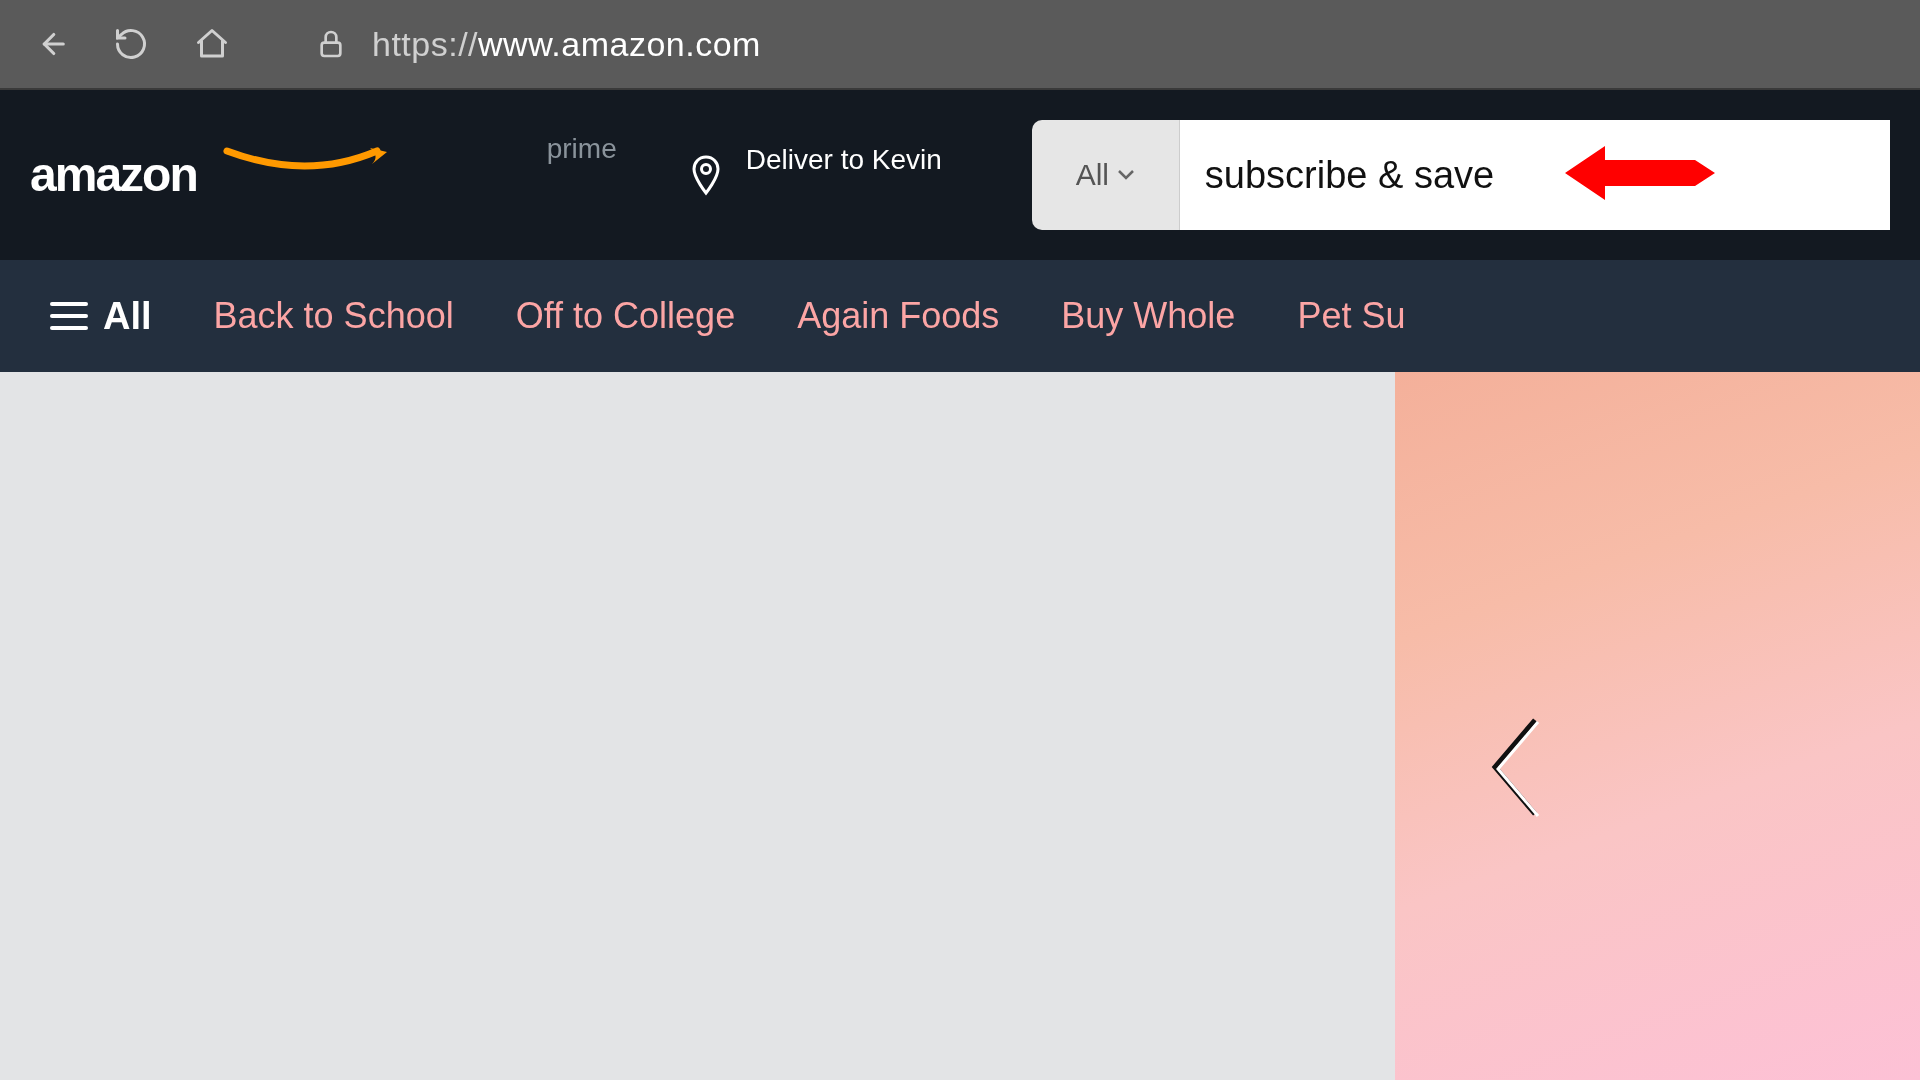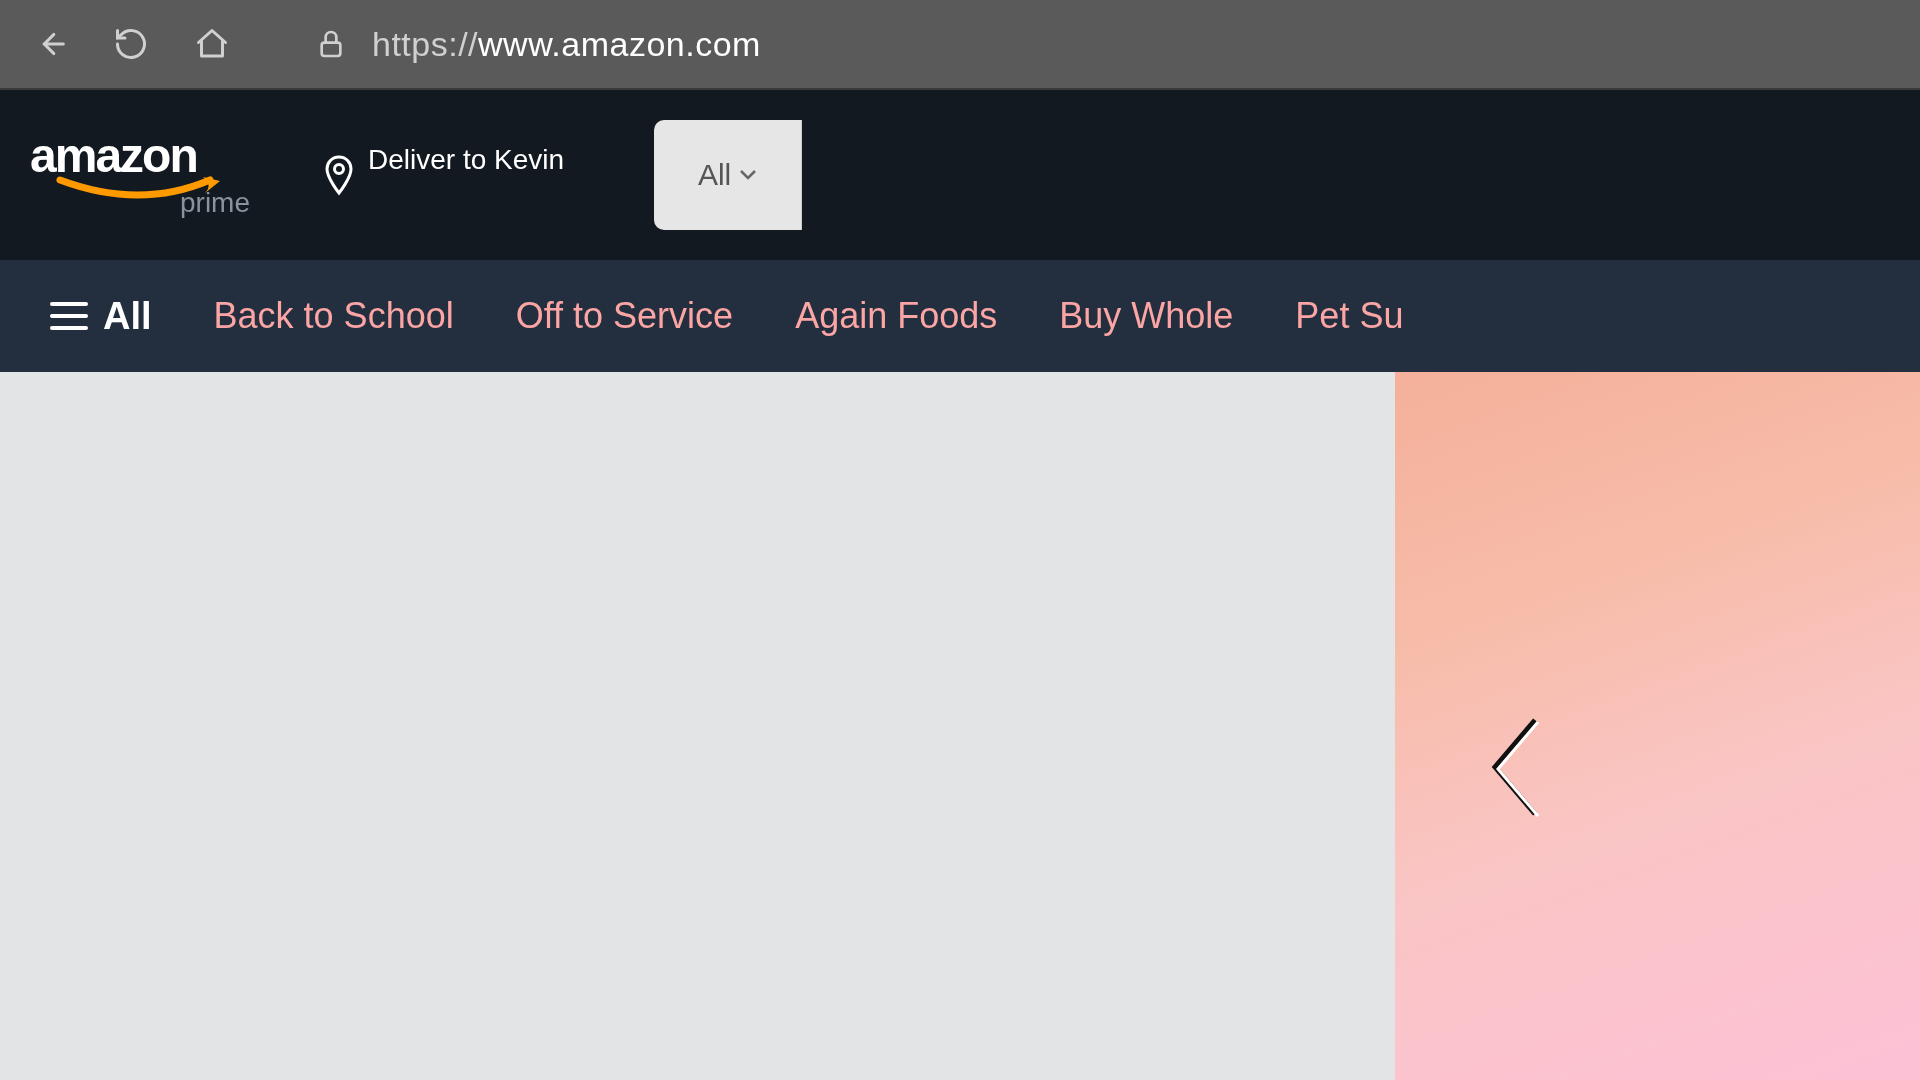--- a/index.html
+++ b/index.html
@@ -50,21 +50,21 @@
     
     .amazon-header {
       background: #131921;
       height: 170px;
       display: flex;
       align-items: center;
       padding: 0 30px;
     }
     .logo-container {
       display: flex;
-      flex-direction: column;
+      flex-direction: row;
       margin-right: 70px;
       cursor: pointer;
     }
     .amazon-logo-text {
       color: #ffffff;
       font-size: 48px;
       font-weight: 800;
       letter-spacing: -2px;
       line-height: 1;
     }
@@ -75,21 +75,21 @@
     .prime-text {
       color: #8a939b;
       font-size: 28px;
       font-weight: 400;
       margin-left: 150px;
       margin-top: -18px;
     }
     .deliver-container {
       display: flex;
       align-items: center;
-      gap: 10px;
+      gap: 21px;
       cursor: pointer;
     }
     .location-icon {
       display: flex;
       align-items: center;
     }
     .deliver-text {
       color: #ffffff;
       font-size: 28px;
       margin-bottom: 30px;
@@ -242,36 +242,44 @@
     </div>
     <span class="deliver-text">Deliver to Kevin</span>
   </div>
   <div class="search-container">
     <div class="search-dropdown">
       <span class="dropdown-text">All</span>
       <svg width="18" height="12" viewBox="0 0 18 12">
         <path d="M2 2 L9 9 L16 2" stroke="#666" stroke-width="2.5" fill="none"></path>
       </svg>
     </div>
+    <div class="search-input-wrap">
+      <input class="search-input" type="text" value="subscribe &amp; save" style="">
+      <div class="red-arrow">
+        <svg width="160" height="70" viewBox="0 0 160 70">
+          <path d="M5 35 L45 8 L45 22 L135 22 L155 35 L135 48 L45 48 L45 62 Z" fill="#ff0000"></path>
+        </svg>
+      </div>
+    </div>
   </div>
 </div>
 
 <div class="nav-bar">
   <div class="nav-all">
     <div class="hamburger-icon">
       <svg width="38" height="32" viewBox="0 0 38 32">
         <line x1="2" y1="4" x2="36" y2="4" stroke="#fff" stroke-width="4" stroke-linecap="round"></line>
         <line x1="2" y1="16" x2="36" y2="16" stroke="#fff" stroke-width="4" stroke-linecap="round"></line>
         <line x1="2" y1="28" x2="36" y2="28" stroke="#fff" stroke-width="4" stroke-linecap="round"></line>
       </svg>
     </div>
     <span class="nav-all-text">All</span>
   </div>
   <span class="nav-item">Back to School</span>
-  <span class="nav-item">Off to Service</span>
+  <span class="nav-item">Off to College</span>
   <span class="nav-item">Again Foods</span>
   <span class="nav-item">Buy Whole</span>
   <span class="nav-item">Pet Su</span>
 </div>
 
 <div class="content-area">
   <div class="content-left"></div>
   <div class="content-right">
     <div class="carousel-chevron">
       <svg width="70" height="110" viewBox="0 0 70 110">

